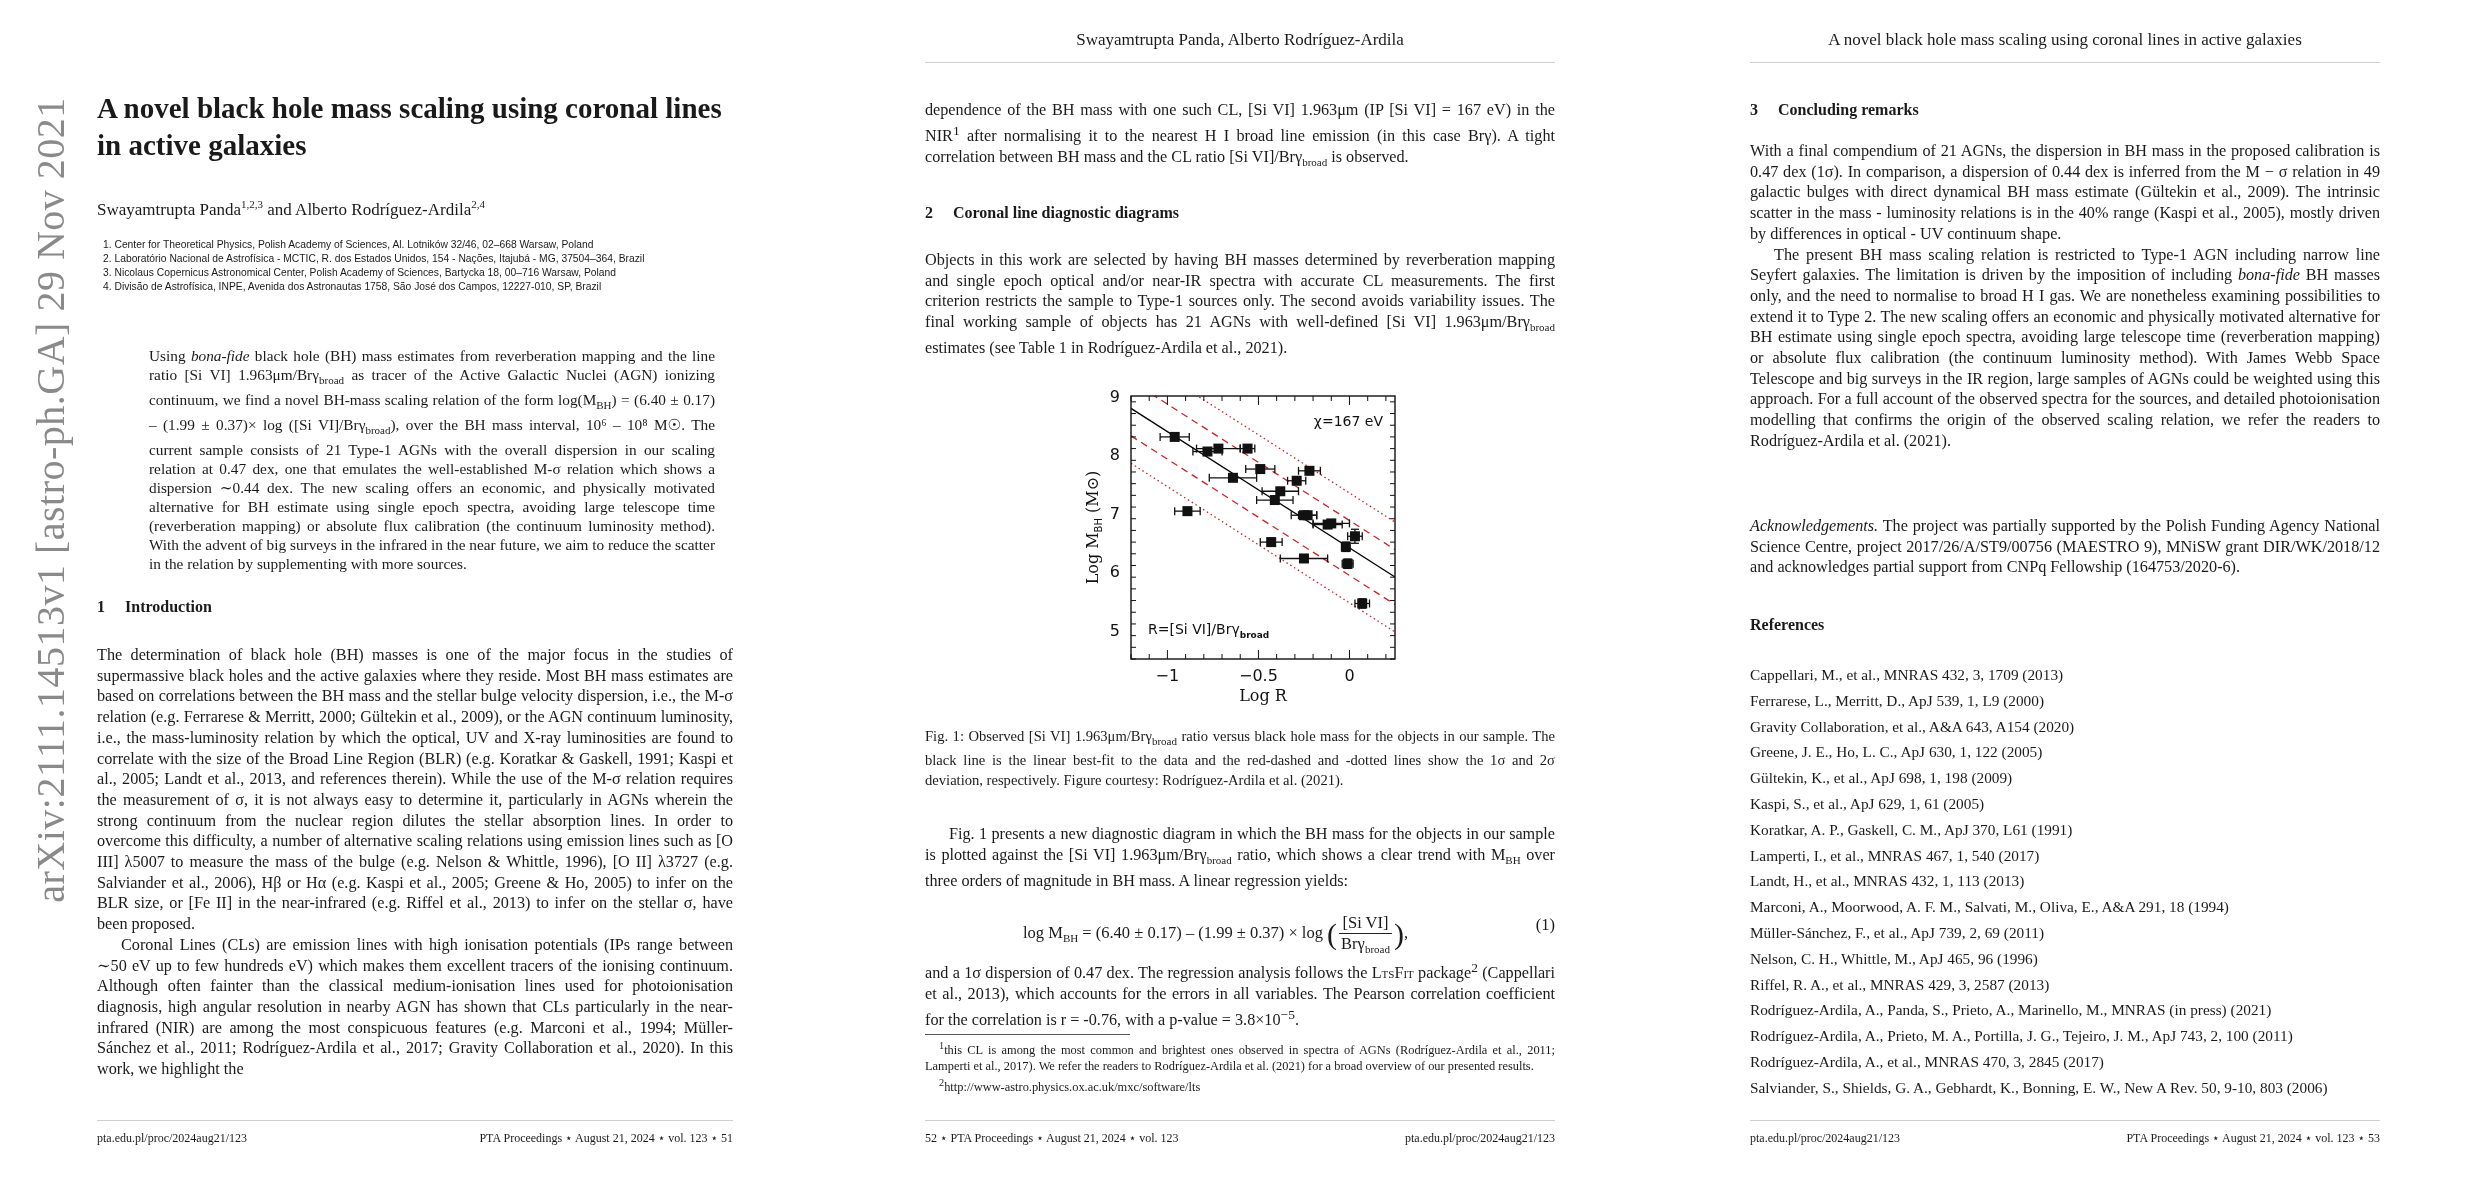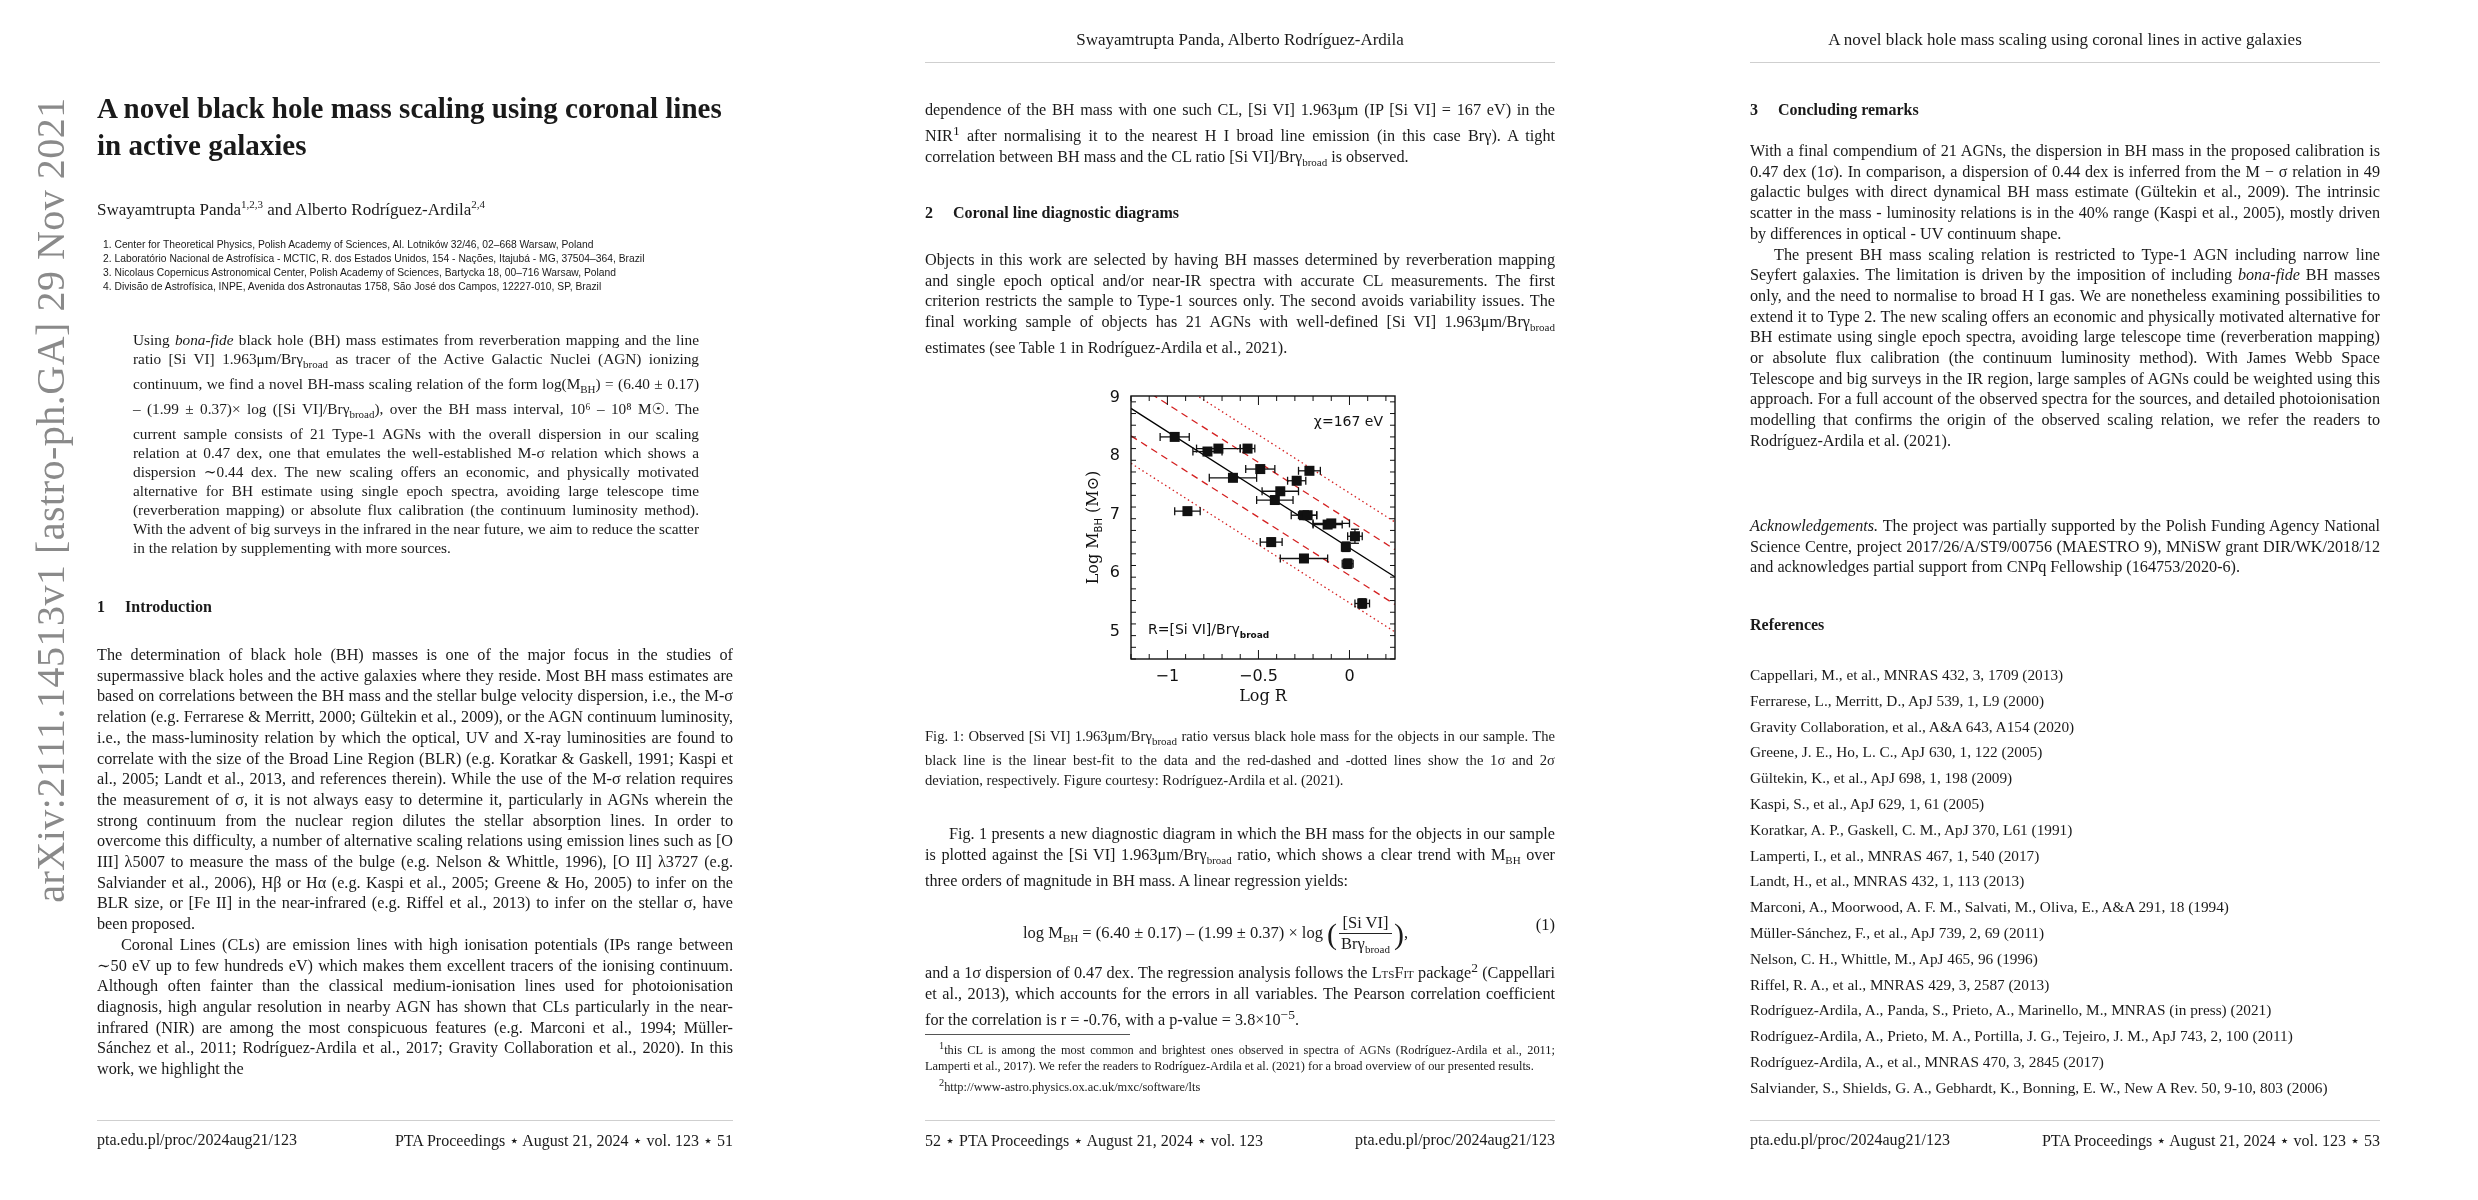--- a/index.html
+++ b/index.html
@@ -5,31 +5,31 @@
   html, body { margin:0; padding:0; background:#ffffff; }
   body { width:2478px; height:1200px; position:relative; overflow:hidden;
          font-family:"Liberation Serif","DejaVu Serif",serif; color:#1a1a1a; }
   .page { position:absolute; top:0; height:1200px; }
   .p1 { left:97px; width:636px; }
   .p2 { left:925px; width:630px; }
   .p3 { left:1750px; width:630px; }
   .running-head { position:absolute; top:30px; left:0; right:0; text-align:center;
                   font-size:17px; padding-bottom:12px; border-bottom:1.5px solid #cfcfcf; }
   .footer { position:absolute; top:1120px; left:0; right:0; border-top:1.5px solid #cfcfcf;
-            padding-top:10px; font-size:16px; display:flex; justify-content:space-between; }
+            padding-top:10px; font-size:12px; display:flex; justify-content:space-between; }
   .body-text { font-size:16.2px; line-height:20.7px; text-align:justify; margin:0; }
   .indent { text-indent:24px; }
   h1.title { position:absolute; top:90px; left:0; margin:0; font-size:29px; line-height:37px;
              font-weight:bold; width:640px; }
   .authors { position:absolute; top:198px; left:0; font-size:17px; }
   .authors sup { font-size:11px; }
   .affils { position:absolute; top:238px; left:6px; font-family:"Liberation Sans","DejaVu Sans",sans-serif;
             font-size:10.3px; line-height:14px; margin:0; padding:0; list-style:none; }
   .abstract { position:absolute; top:330px; left:36px; width:566px; font-size:15.3px; line-height:19px;
-              text-align:justify; margin:0; }
+              text-align:justify; margin:16px; }
   h2.section { font-size:16px; font-weight:bold; margin:0; position:absolute; left:0; }
   h2.section .num { display:inline-block; width:28px; }
   .arxiv-stamp { position:absolute; left:-10px; top:0; width:120px; height:1200px; }
   .arxiv-stamp span { position:absolute; left:50%; top:500px; white-space:nowrap;
       transform:translate(-50%,-50%) rotate(-90deg); font-size:40px; color:#8a8a8a;
       font-family:"Liberation Serif","DejaVu Serif",serif; letter-spacing:0.5px; }
   .sc { font-variant:small-caps; }
   sub { font-size:11px; }
   .fig { position:absolute; top:378px; left:155px; width:330px; height:345px; }
   .caption { position:absolute; top:727px; left:0; width:630px; font-size:14.6px; line-height:19.3px;

